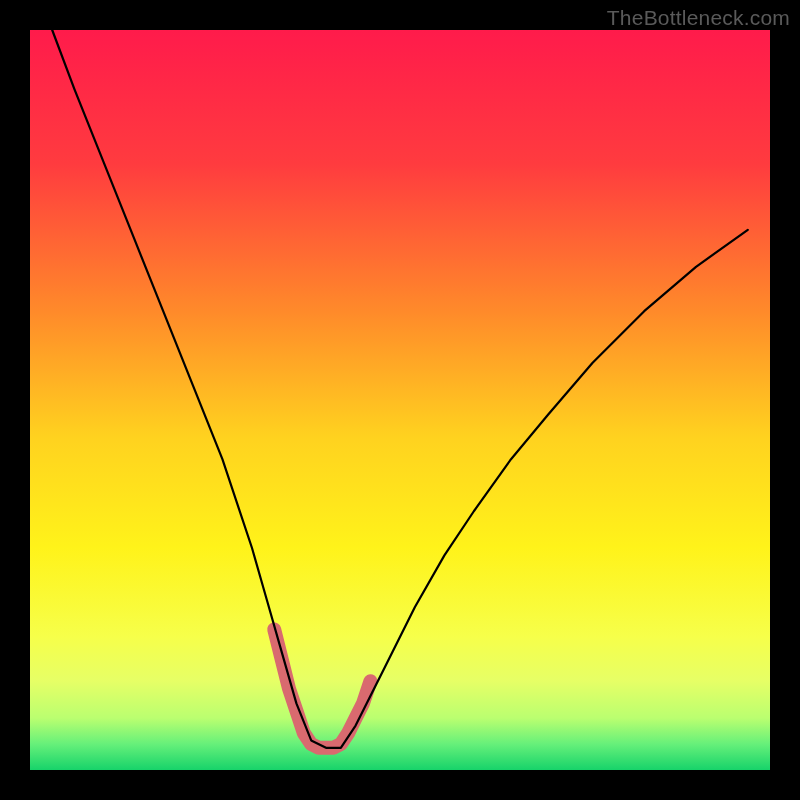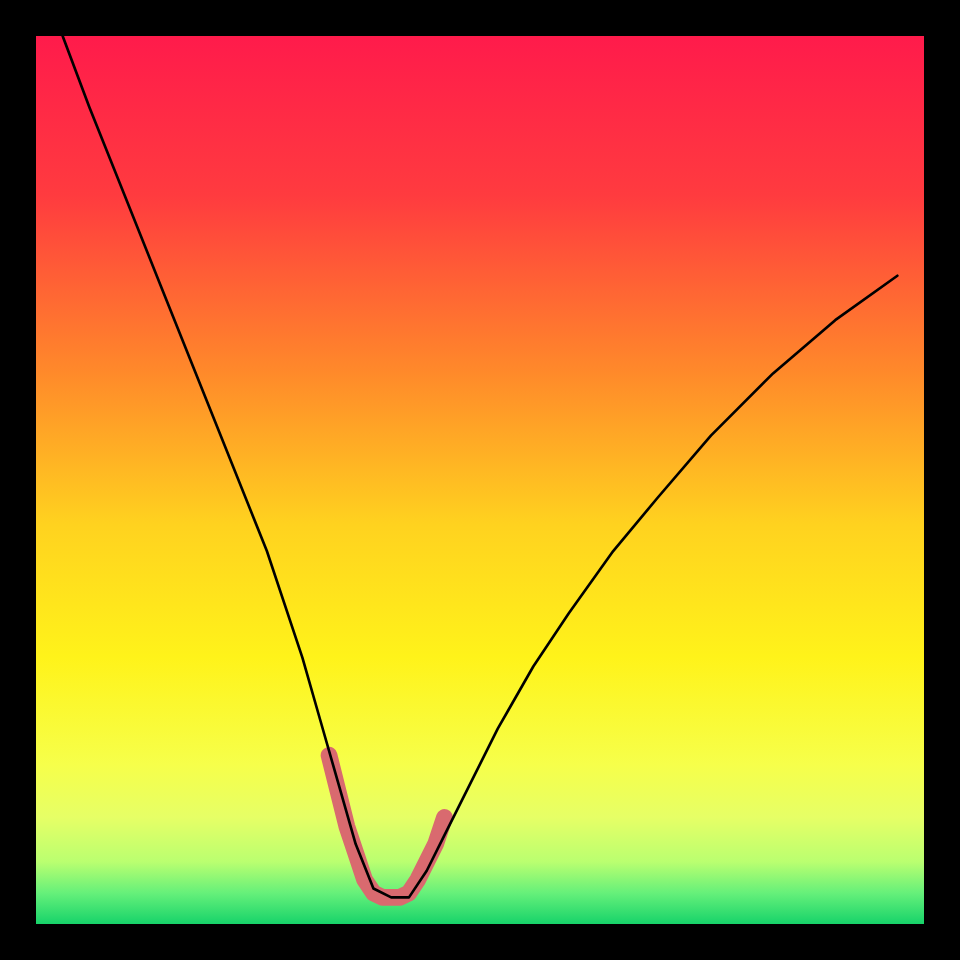--- a/index.html
+++ b/index.html
@@ -56,13 +56,14 @@
 
     <rect x="0" y="0" width="800" height="800" fill="#000"></rect>
 
     <rect id="plot-bg" fill="url(#bg-grad)" x="30" y="30" width="740" height="740"></rect>
 
     <path id="trough-path" fill="none" stroke-linecap="round" stroke-linejoin="round" d="M274.2 629.4 L281.6 659.0 L289.0 688.6 L296.4 710.8 L303.8 733.0 L311.2 744.1 L318.6 747.8 L326.0 747.8 L333.4 747.8 L340.8 744.1 L348.2 733.0 L355.6 718.2 L363.0 703.4 L370.4 681.2" stroke="#d96a6f" stroke-width="14"></path>
 
     <path id="curve-path" fill="none" stroke-linecap="round" stroke-linejoin="round" d="M52.2 30.0 L74.4 89.2 L104.0 163.2 L133.6 237.2 L163.2 311.2 L192.8 385.2 L222.4 459.2 L252.0 548.0 L266.8 599.8 L281.6 651.6 L296.4 703.4 L311.2 740.4 L326.0 747.8 L340.8 747.8 L355.6 725.6 L370.4 696.0 L385.2 666.4 L414.8 607.2 L444.4 555.4 L474.0 511.0 L511.0 459.2 L548.0 414.8 L592.4 363.0 L644.2 311.2 L696.0 266.8 L747.8 229.8" stroke="#000000" stroke-width="2.2"></path>
   </svg>
 
+  <div class="watermark">TheBottleneck.com</div>
 </div>
 
 </body></html>

